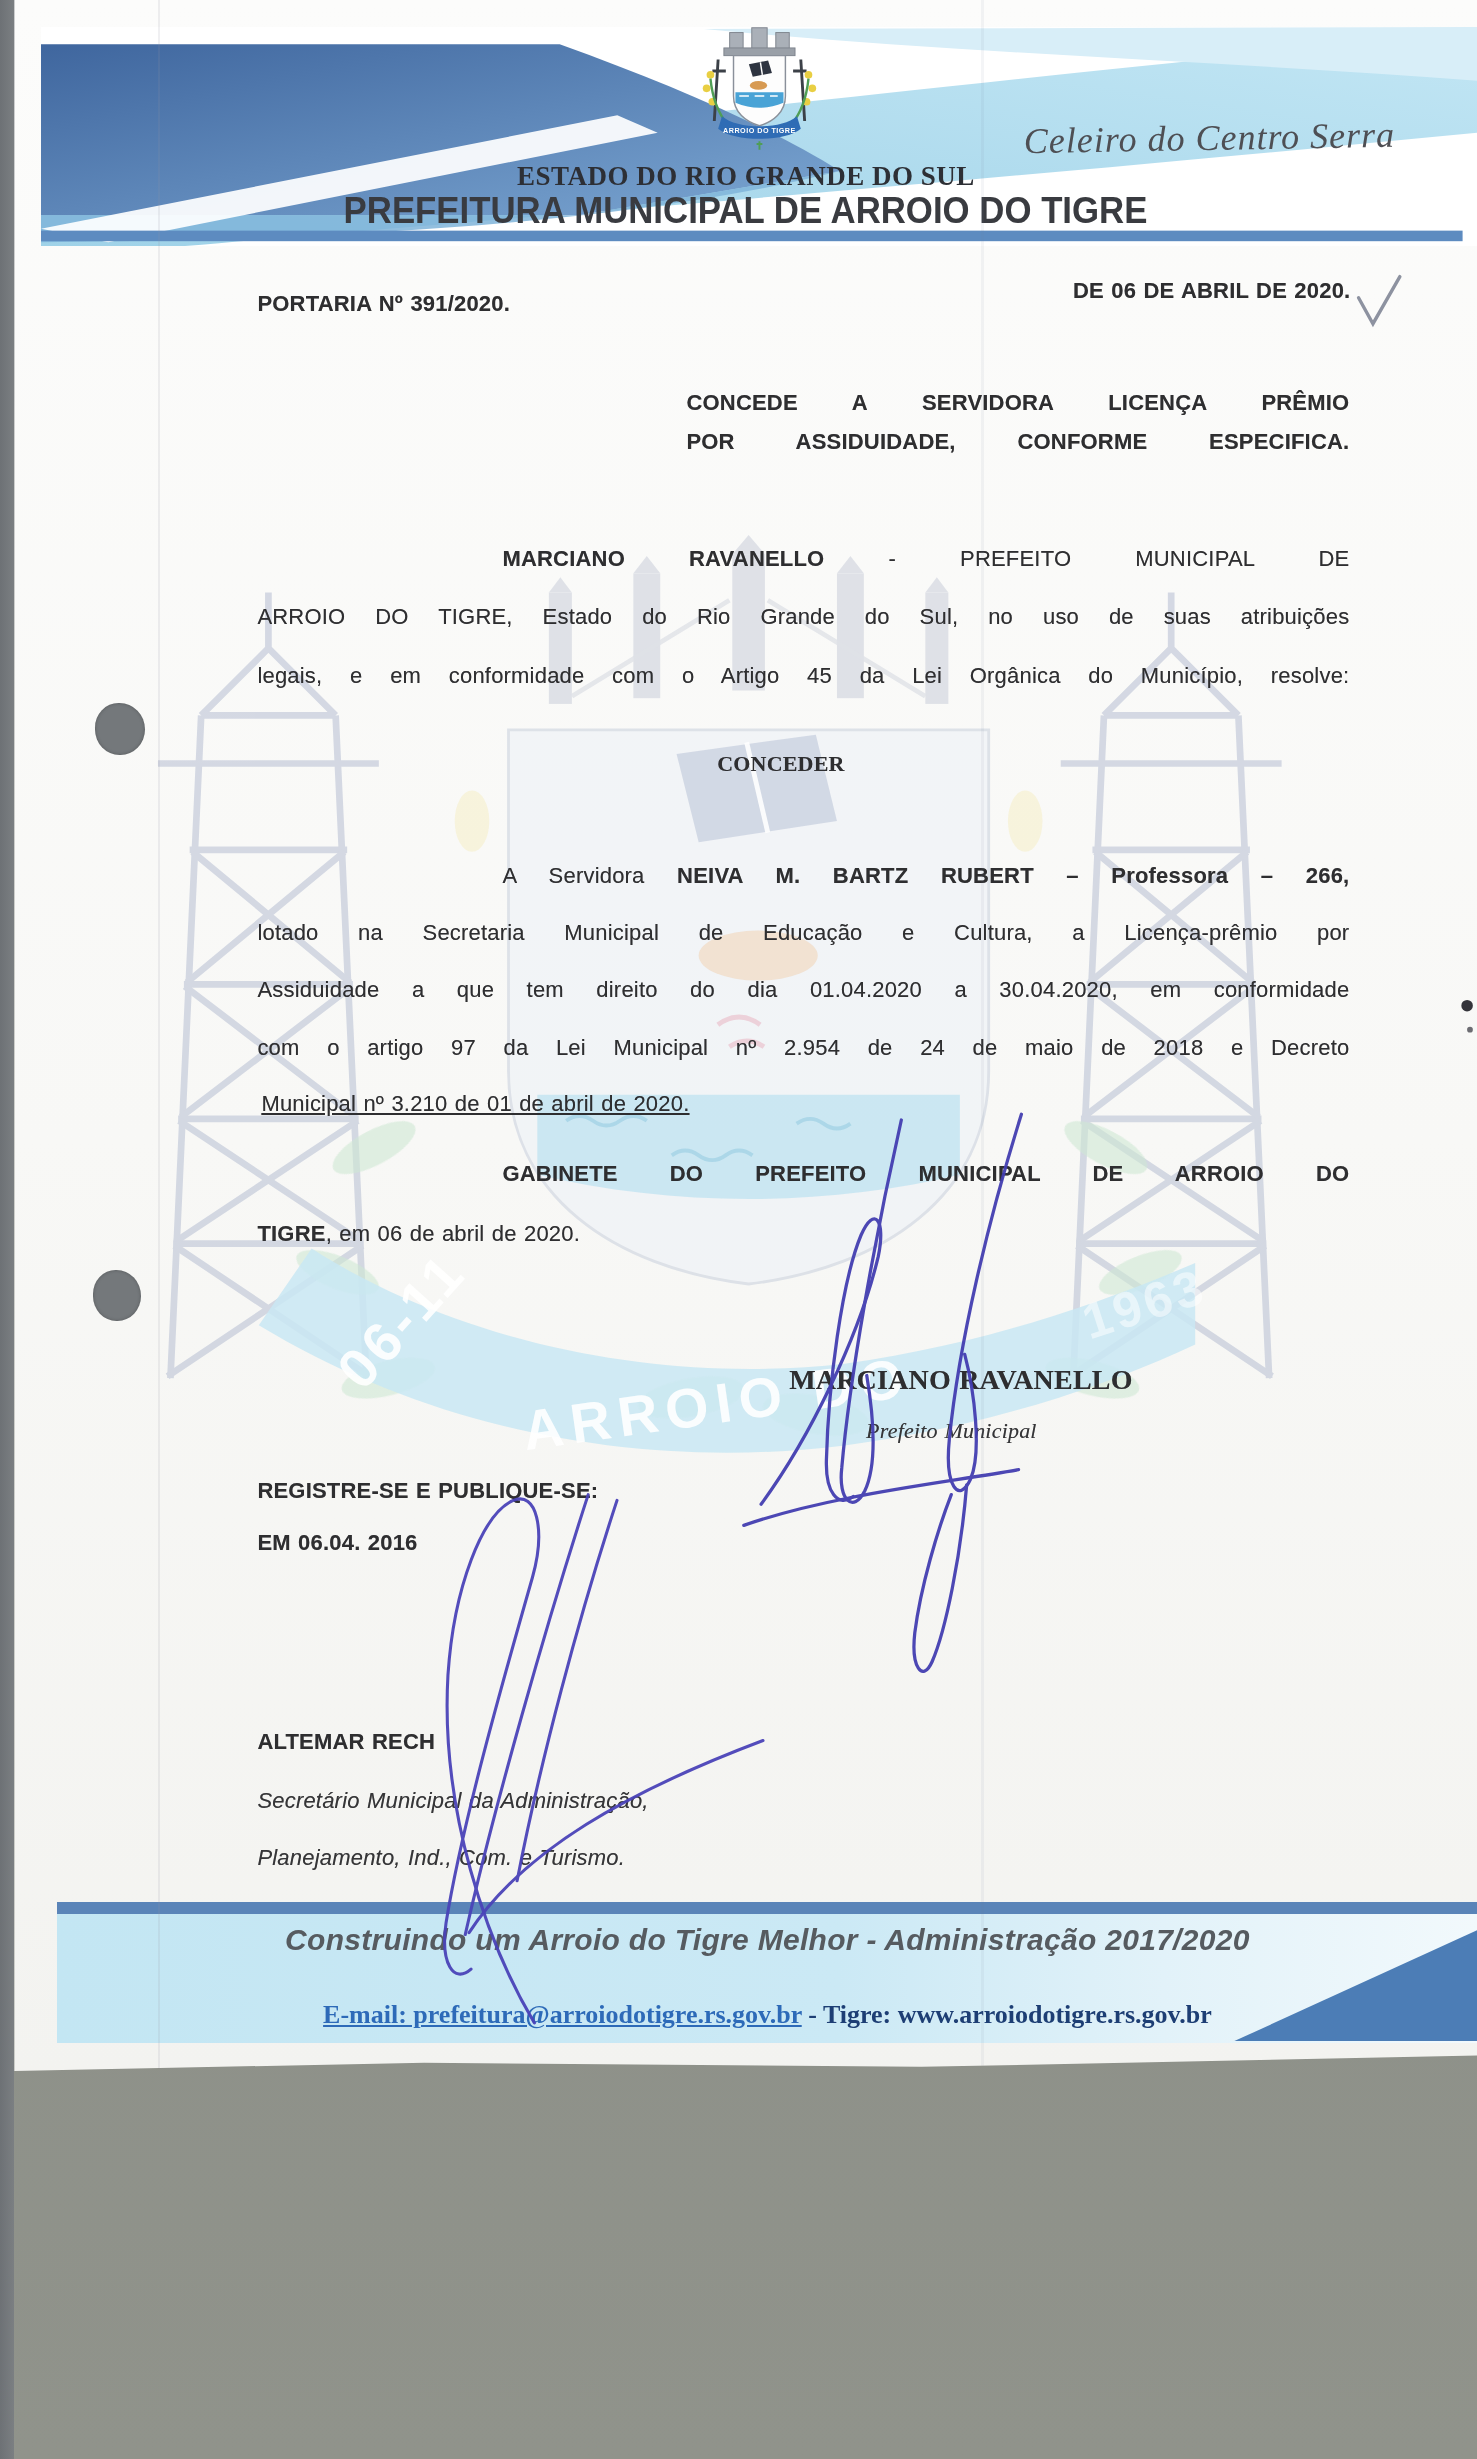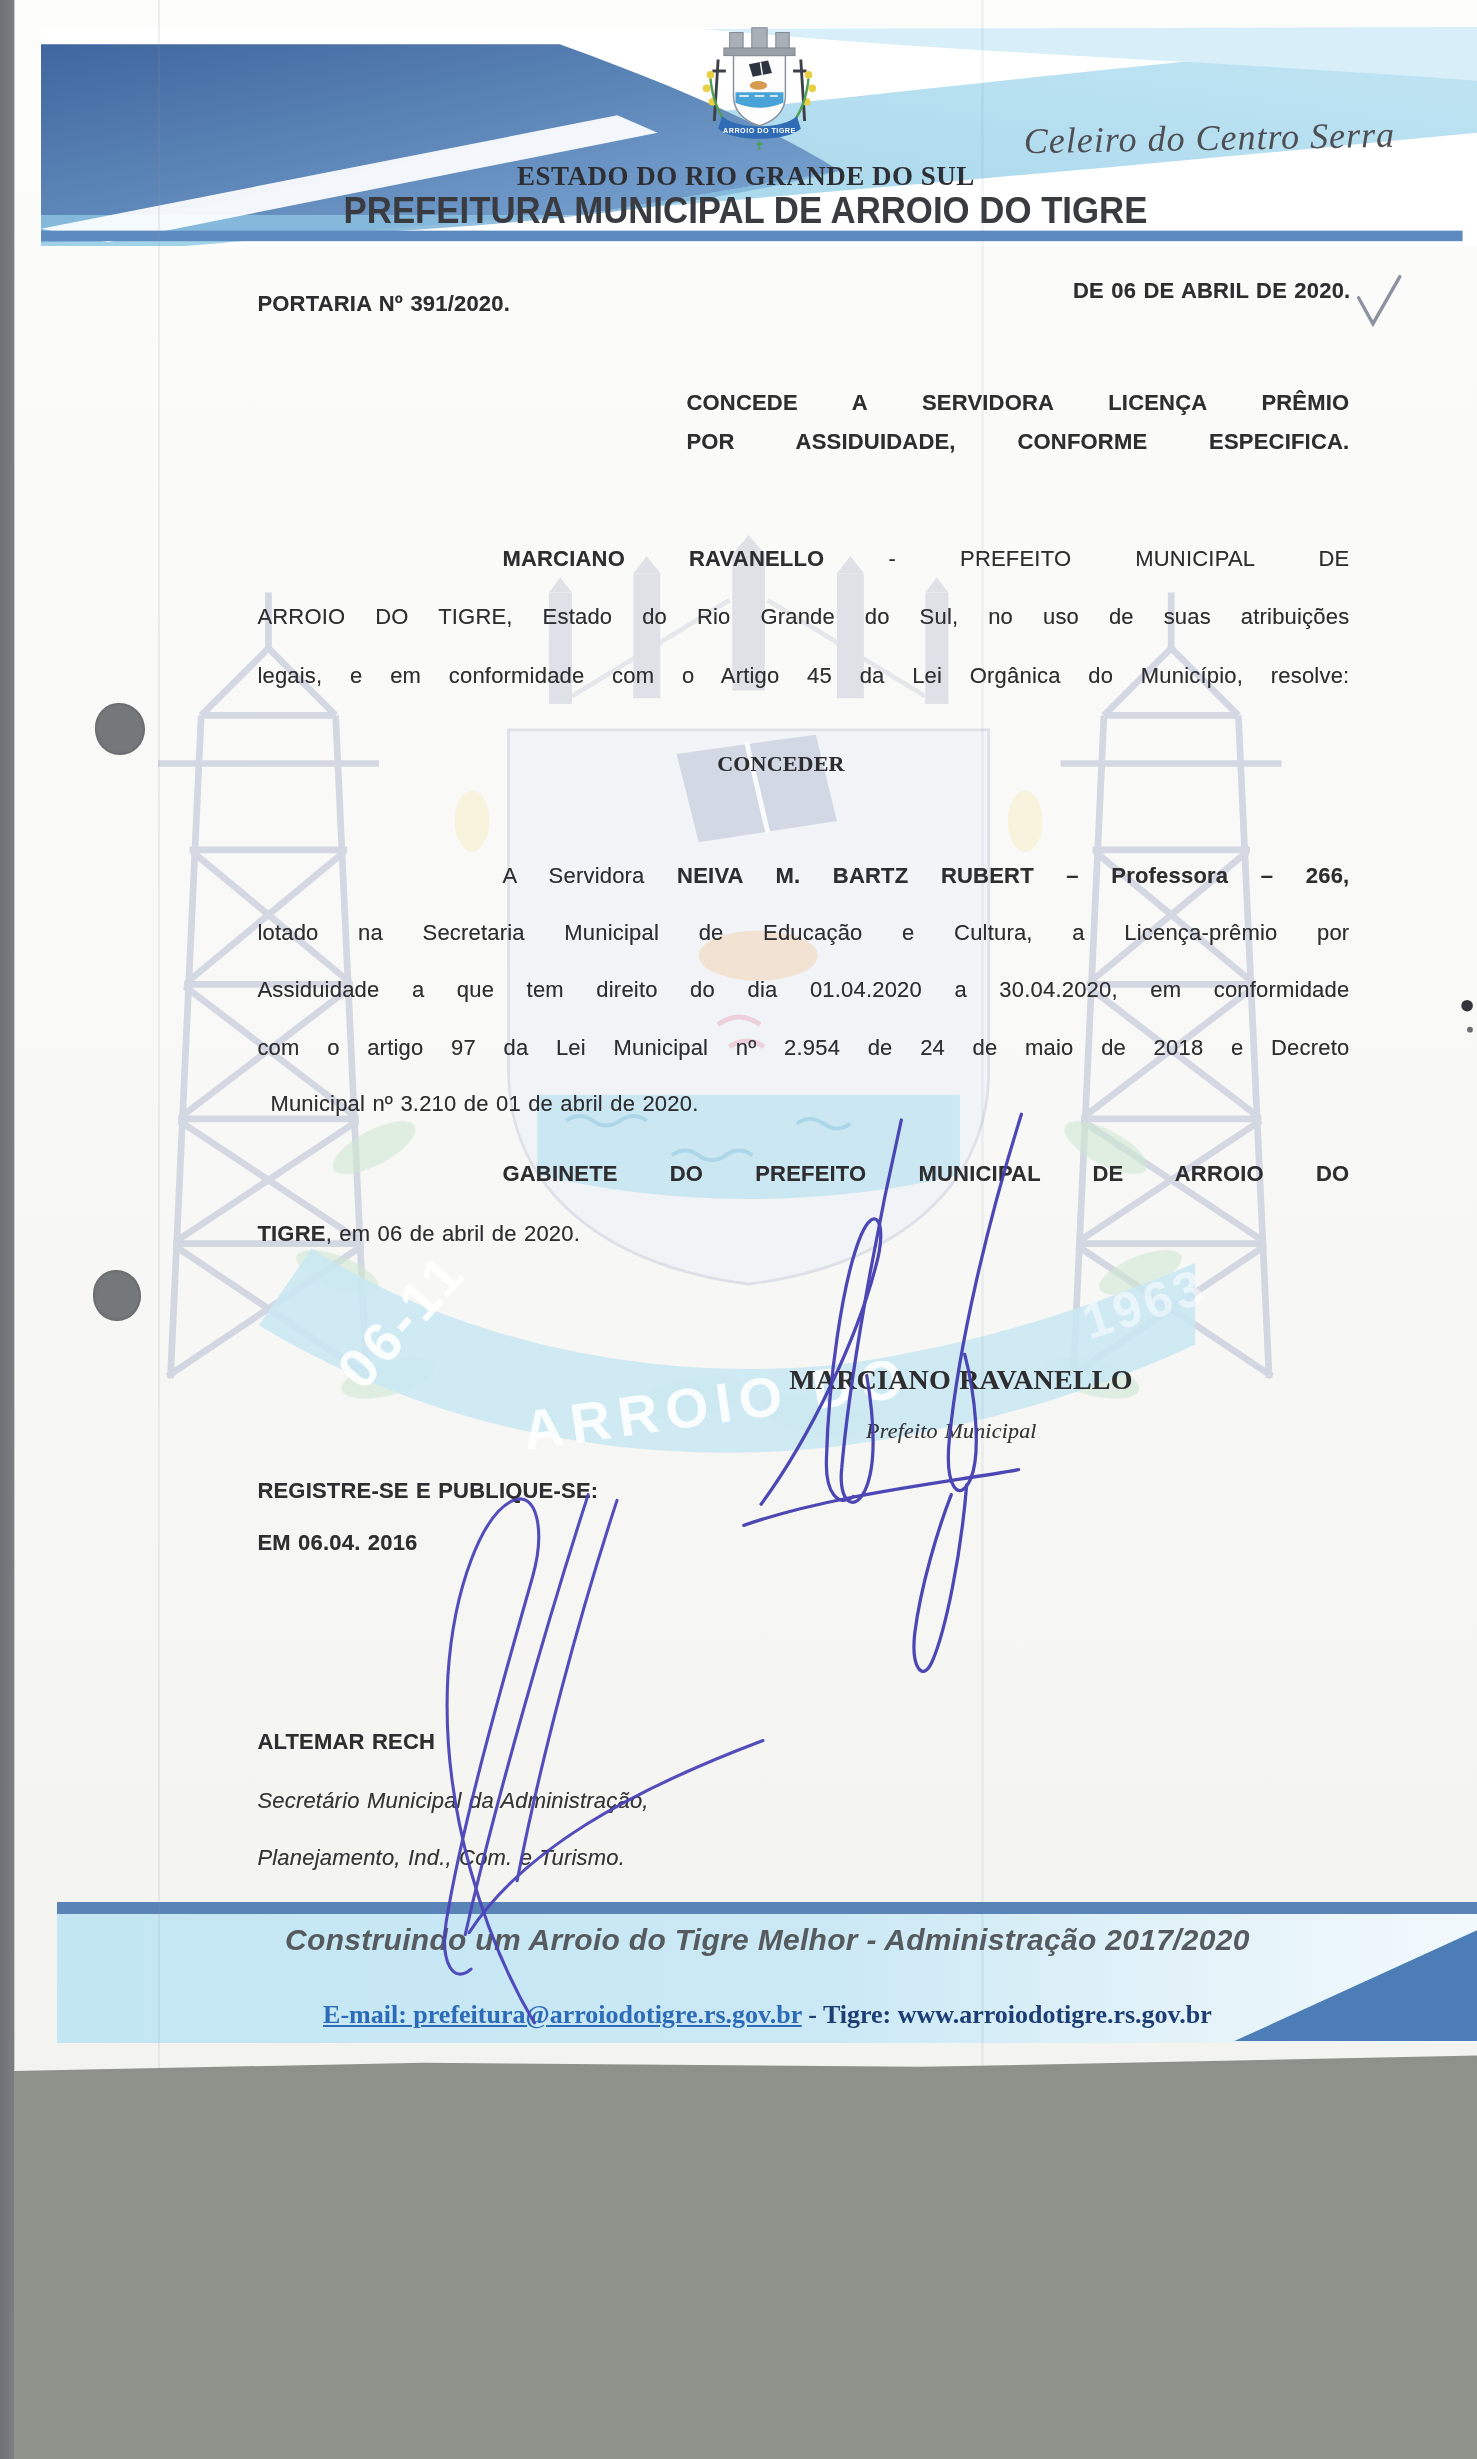--- a/index.html
+++ b/index.html
@@ -164,21 +164,21 @@
     <div class="line jl" style="left:243px;top:663px;width:1092px;">legais, e em conformidade com o Artigo 45 da Lei Orgânica do Município, resolve:</div>
 
     <div class="line b ctr" style="left:243px;top:751px;width:1047px;">CONCEDER</div>
 
     <div class="line jl" style="left:243px;top:863px;width:1092px;padding-left:245px;box-sizing:border-box;">
       <span>A Servidora </span><span class="b">NEIVA M. BARTZ RUBERT – Professora – 266,</span>
     </div>
     <div class="line jl" style="left:243px;top:920px;width:1092px;">lotado na Secretaria Municipal de Educação e Cultura, a Licença-prêmio por</div>
     <div class="line jl" style="left:243px;top:977px;width:1092px;">Assiduidade a que tem direito do dia 01.04.2020 a 30.04.2020, em conformidade</div>
     <div class="line jl" style="left:243px;top:1035px;width:1092px;">com o artigo 97 da Lei Municipal nº 2.954 de 24 de maio de 2018 e Decreto</div>
-    <div class="line" style="left:256px;top:1091px;width:1092px;">Municipal nº 3.210 de 01 de abril de 2020.</div>
+    <div class="line" style="left:247px;top:1091px;width:1092px;text-decoration:underline;">Municipal nº 3.210 de 01 de abril de 2020.</div>
 
     <div class="line b jl" style="left:243px;top:1161px;width:1092px;padding-left:245px;box-sizing:border-box;">GABINETE DO PREFEITO MUNICIPAL DE ARROIO DO</div>
     <div class="line" style="left:243px;top:1221px;width:1092px;">
       <span class="b">TIGRE</span><span>, em 06 de abril de 2020.</span>
     </div>
 
     <div class="line b ctr" style="left:663px;top:1364px;width:567px;font-size:28px;">MARCIANO RAVANELLO</div>
     <div class="line it ctr" style="left:663px;top:1418px;width:548px;">Prefeito Municipal</div>
 
     <div class="line b" style="left:243px;top:1478px;">REGISTRE-SE E PUBLIQUE-SE:</div>

